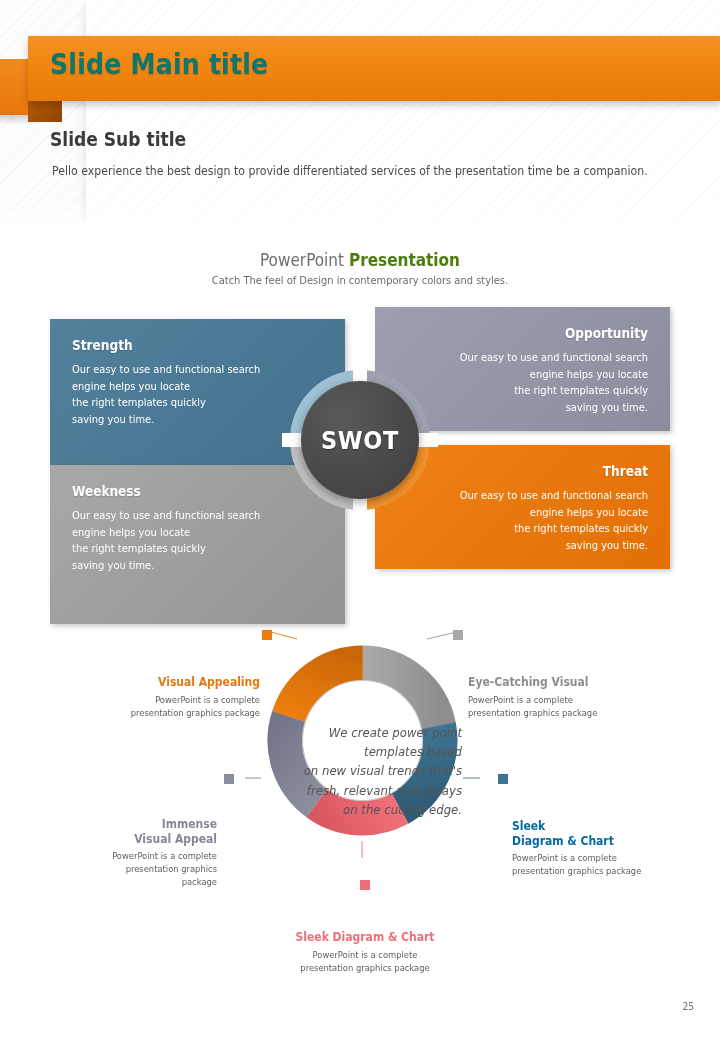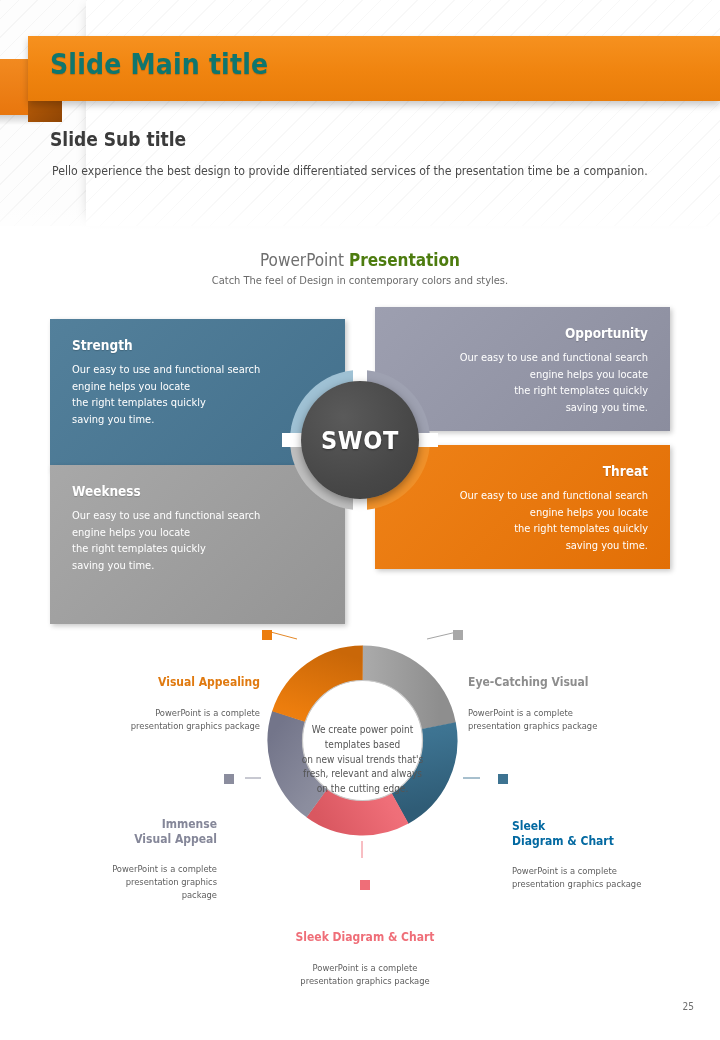--- a/index.html
+++ b/index.html
@@ -138,28 +138,28 @@
   }
 
   
   #donut-wrap{ position:absolute; left:245px; top:623px; width:235px; height:235px; }
   #donut-wrap svg{ display:block; }
   .donut-center-title{
     position:absolute; left:0; top:76px; width:235px; text-align:center;
     font-size:13px; font-weight:bold; color:#333333;
   }
   .donut-center-body{
-    position:absolute; left:18px; top:100px; width:199px; text-align:center;
-    font-size:10px; line-height:1.48; color:#555555;
+    position:absolute; left:18px; top:100px; width:199px; text-align:right;
+    font-size:13px; line-height:1.48; color:#555555;font-style:italic;
   }
 
   
   .callout{ position:absolute; }
   .co-title{ font-size:12px; font-weight:bold; line-height:1.22;margin-top:47px; }
-  .co-body{ font-size:9.3px; line-height:1.4; color:#5d5d5d; margin-top:16px; }
+  .co-body{ font-size:9.3px; line-height:1.4; color:#5d5d5d; margin-top:3px; }
   .marker{ position:absolute; width:10px; height:10px; }
 
   #co-visual-appealing{ left:110px; top:628px; width:150px; text-align:right; }
   #co-visual-appealing .co-title{ color:#e07a10; }
   #co-eye-catching{ left:468px; top:628px; width:170px; text-align:left; }
   #co-eye-catching .co-title{ color:#8d8d8d; }
   #co-sleek-dc{ left:512px; top:772px; width:160px; text-align:left; }
   #co-sleek-dc .co-title{ color:#0369a1; }
   #co-immense{ left:92px; top:770px; width:125px; text-align:right; }
   #co-immense .co-title{ color:#858799; }

